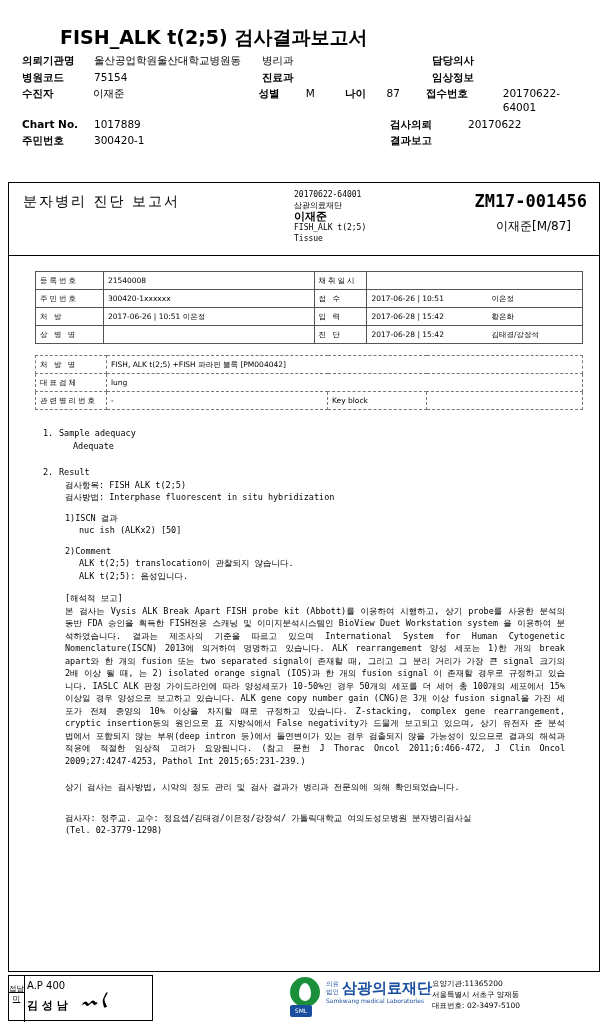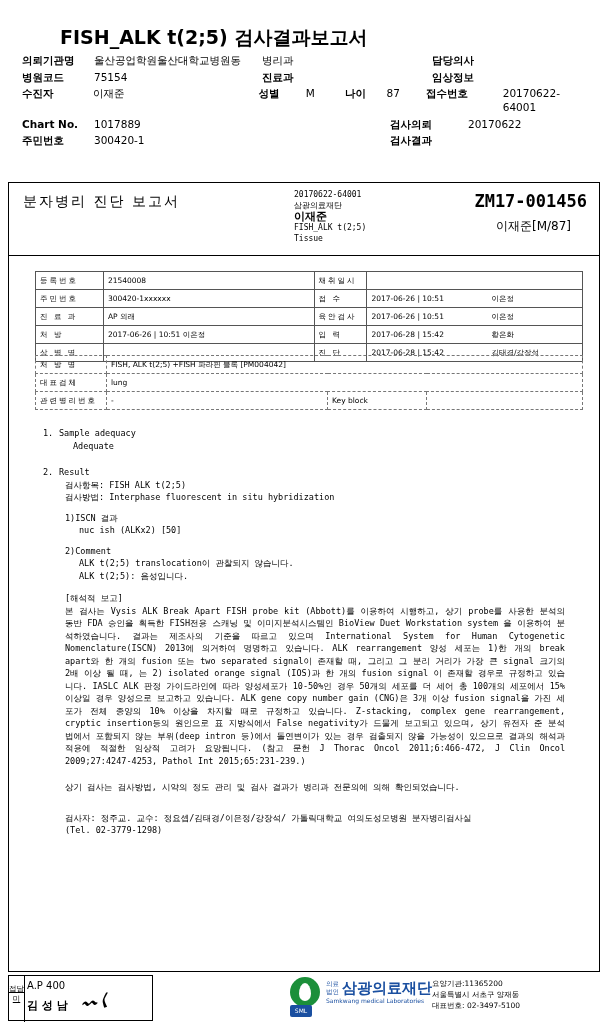--- a/index.html
+++ b/index.html
@@ -148,21 +148,21 @@
     </div>
     <div class="row">
       <span class="c1 lbl">Chart No.</span>
       <span class="c2" style="width:296px">1017889</span>
       <span class="c7 lbl">검사의뢰</span>
       <span>20170622</span>
     </div>
     <div class="row">
       <span class="c1 lbl">주민번호</span>
       <span class="c2" style="width:296px">300420-1</span>
-      <span class="c7 lbl">검사결과</span>
+      <span class="c7 lbl">결과보고</span>
       <span></span>
     </div>
   </div>
 
   <div class="report">
 
     <div class="rep-head">
       <div class="rep-ko">분자병리 진단 보고서</div>
       <div class="rep-mid">
         <div>20170622-64001</div>
@@ -180,26 +180,20 @@
           <tr>
         <td class="k">등록번호</td>
         <td class="v">21540008</td>
         <td class="k2">채취일시</td>
         <td class="v2"></td>
       </tr>
       <tr>
         <td class="k">주민번호</td>
         <td class="v">300420-1xxxxxx</td>
         <td class="k2">접  수</td>
-        <td class="v2"><span class="d">2017-06-26 | 10:51</span><span>이은정</span></td>
-      </tr>
-      <tr>
-        <td class="k">진 료 과</td>
-        <td class="v">AP 외래</td>
-        <td class="k2">육안검사</td>
         <td class="v2"><span class="d">2017-06-26 | 10:51</span><span>이은정</span></td>
       </tr>
       <tr>
         <td class="k">처  방</td>
         <td class="v">2017-06-26 | 10:51    이은정</td>
         <td class="k2">입  력</td>
         <td class="v2"><span class="d">2017-06-28 | 15:42</span><span>황은화</span></td>
       </tr>
       <tr>
         <td class="k">상 병 명</td>

